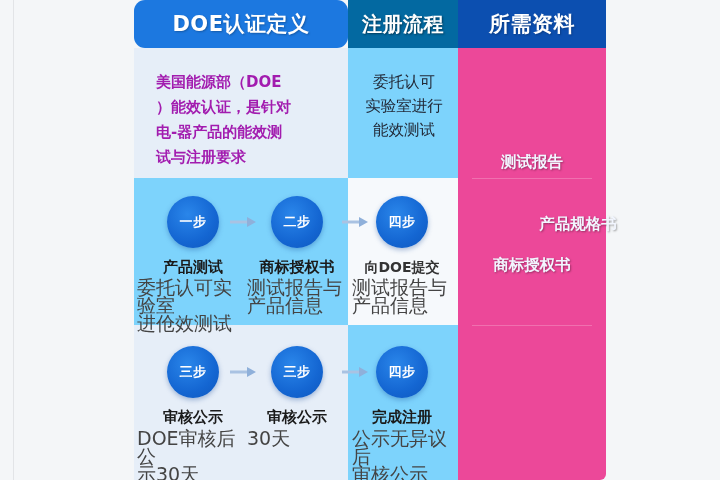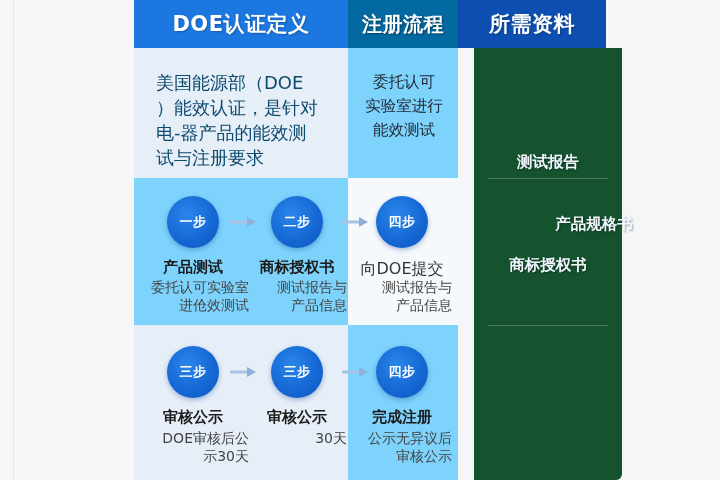--- a/index.html
+++ b/index.html
@@ -15,35 +15,35 @@
   }
   .table {
     position: absolute; left: 134px; top: 0; width: 472px; height: 480px;
   }
   .hdr {
     position: absolute; top: 0; height: 48px;
     display: flex; align-items: center; justify-content: center;
     font-weight: bold; font-size: 21px; letter-spacing: 0.5px;
     text-shadow: 1px 1px 2px rgba(0,0,0,0.25);
   }
-  .hdr-def { left: 0; width: 214px; background: #1c78e0; color: #ffffff; }
+  .hdr-def { left: 0; width: 214px; background: #1c78e0; color: #ffffff; border-radius: 11px; }
   .hdr-flow { left: 214px; width: 110px; background: #0369a1; color: #ffffff; text-shadow: 1px 1px 2px rgba(0,0,0,0.45); font-size: 20px; }
   .hdr-req { left: 324px; width: 148px; background: #0c4fb0; color: #ffffff; }
 
   .col1 { position: absolute; left: 0; width: 214px; }
   .col2 { position: absolute; left: 214px; width: 110px; }
   .row1 { top: 48px; height: 130px; }
   .row2 { top: 178px; height: 147px; }
   .row3 { top: 325px; height: 155px; }
   .bg-a { background: #e6eef8; }
   .bg-b { background: #7dd3fc; }
 
   .definition {
     position: absolute; left: 22px; top: 22px; width: 190px;
-    font-size: 18px; font-weight: normal; line-height: 25px; color: #0c4a6e;
+    font-size: 15px; font-weight: bold; line-height: 25px; color: #a21caf;
   }
   .flow-top {
     position: absolute; left: 10px; top: 22px; width: 92px; text-align: center;
     font-size: 15.5px; line-height: 24px; color: #222a38;
   }
 
   .steps { position: absolute; left: 0; width: 324px; }
   .steps.s1 { top: 178px; height: 147px; }
   .steps.s2 { top: 325px; height: 155px; }
 
@@ -53,32 +53,32 @@
     background: radial-gradient(circle at 40% 35%, #2a86ea 0%, #1466d2 60%, #0e57bd 100%);
     box-shadow: 0 2px 5px rgba(20,70,150,0.35);
     color: #ffffff; font-size: 13px; font-weight: bold;
     display: flex; align-items: center; justify-content: center;
     letter-spacing: 0.5px;
   }
   .step-title {
     position: absolute; left: 0; width: 100%; text-align: center;
     font-size: 15px; font-weight: bold; color: #1a1a1a;
   }
-  .step-title.light { font-weight: normal; color: #333; font-size: 16px; }
+  .step-title.light { font-weight: bold; color: #333; font-size: 14px; }
   .step-desc {
-    position: absolute; left: 0; width: 100%; text-align: right;
-    font-size: 14px; line-height: 18px; color: #444;
+    position: absolute; left: 0; width: 100%; text-align: left;
+    font-size: 19px; line-height: 18px; color: #444;
   }
   .arrow {
     position: absolute; width: 26px; height: 10px;
   }
 
   .col3 {
-    position: absolute; left: 340px; top: 48px; width: 148px; height: 432px;
-    background: #14532d;
+    position: absolute; left: 324px; top: 48px; width: 148px; height: 432px;
+    background: #ec4899;
     border-bottom-right-radius: 6px;
   }
   .req-sep {
     position: absolute; left: 14px; width: 120px; height: 1px;
     background: rgba(255,255,255,0.22);
   }
   .req-item {
     position: absolute; left: 0; width: 148px; text-align: center;
     color: #f2f6ff; font-size: 15.5px; font-weight: bold;
     text-shadow: 1px 1px 2px rgba(0,0,0,0.35);

